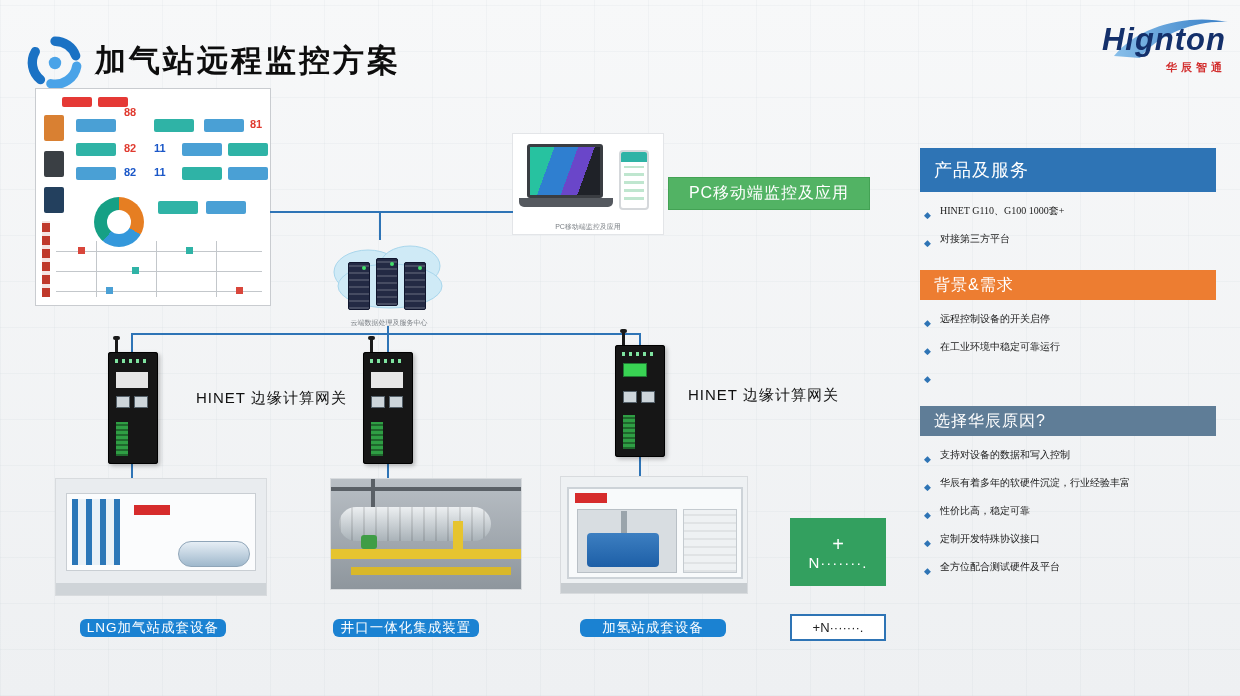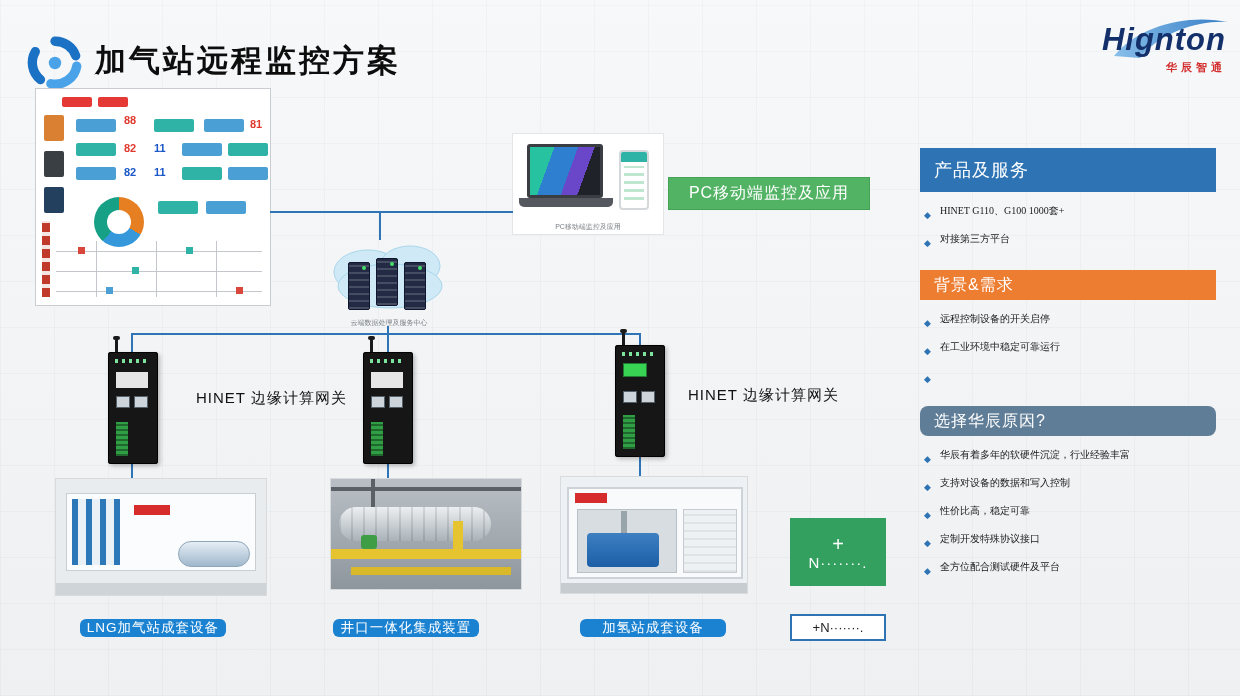--- a/index.html
+++ b/index.html
@@ -129,21 +129,21 @@
   .hyd .door { position:absolute; left:122px; top:32px; width:54px; height:64px; background:#eef1f3;
                border:1px solid #c5cbd0;
                background-image:repeating-linear-gradient(0deg,rgba(0,0,0,.06) 0 2px,transparent 2px 8px); }
   .hyd .base { position:absolute; left:0; bottom:0; width:100%; height:10px; background:#c7ccd0; }
 
   
   .sidebar { left:920px; top:148px; width:296px; }
   .sb-header { color:#fff; font-weight:normal; display:flex; align-items:center; padding-left:14px;
                letter-spacing:1px; }
   .h-lg { height:44px; font-size:18px; } .h-sm { height:30px; font-size:16px; }
-  .c-blue { background:#2e74b5; } .c-orange { background:#ed7d31; } .c-steel { background:#5f7d97;border-radius:8px; }
+  .c-blue { background:#2e74b5; } .c-orange { background:#ed7d31; } .c-steel { background:#5f7d97; }
   .sb-list { list-style:none; padding:12px 2px 10px 4px; }
   .sb-item { display:flex; gap:9px; margin-bottom:10px; font-size:10px; line-height:1.45;
              color:#1a1a1a; font-family:"Liberation Serif","DejaVu Serif",serif; }
   .bullet { flex:0 0 auto; color:#2e74b5; font-size:9px; padding-top:5px;
             font-family:"DejaVu Sans",sans-serif; }
   .bullet::before { content:"◆"; }
 </style>
 </head>
 <body>
 
@@ -173,21 +173,21 @@
     <div class="brand-sub">华辰智通</div>
   </div>
 
   <div class="abs monitor">
     <div class="m-btn" style="left:26px;top:8px;"></div>
     <div class="m-btn" style="left:62px;top:8px;"></div>
     <div class="m-dev" style="left:8px;top:26px;background:#d98032;"></div>
     <div class="m-dev" style="left:8px;top:62px;background:#3a3f44;"></div>
     <div class="m-dev" style="left:8px;top:98px;background:#23405e;"></div>
     <div class="m-chip" style="left:40px;top:30px;"></div>
-    <span class="m-num red" style="left:88px;top:25px;">88</span>
+    <span class="m-num red" style="left:88px;top:17px;">88</span>
     <div class="m-chip teal" style="left:118px;top:30px;"></div>
     <div class="m-chip" style="left:168px;top:30px;"></div>
     <span class="m-num red" style="left:214px;top:29px;">81</span>
     <div class="m-chip teal" style="left:40px;top:54px;"></div>
     <span class="m-num red" style="left:88px;top:53px;">82</span>
     <span class="m-num blue" style="left:118px;top:53px;">11</span>
     <div class="m-chip" style="left:146px;top:54px;"></div>
     <div class="m-chip teal" style="left:192px;top:54px;"></div>
     <div class="m-chip" style="left:40px;top:78px;"></div>
     <span class="m-num blue" style="left:88px;top:77px;">82</span>
@@ -338,28 +338,28 @@
       </li>
       <li class="sb-item">
         <span class="bullet"></span>
       </li>
     </ul>
 
     <div class="sb-header h-sm c-steel">选择华辰原因?</div>
     <ul class="sb-list">
       <li class="sb-item">
         <span class="bullet"></span>
+        <span>支持对设备的数据和写入控制</span>
+      </li>
+      <li class="sb-item">
+        <span class="bullet"></span>
         <span>华辰有着多年的软硬件沉淀，行业经验丰富</span>
       </li>
       <li class="sb-item">
         <span class="bullet"></span>
-        <span>支持对设备的数据和写入控制</span>
-      </li>
-      <li class="sb-item">
-        <span class="bullet"></span>
         <span>性价比高，稳定可靠</span>
       </li>
       <li class="sb-item">
         <span class="bullet"></span>
         <span>定制开发特殊协议接口</span>
       </li>
       <li class="sb-item">
         <span class="bullet"></span>
         <span>全方位配合测试硬件及平台</span>
       </li>

